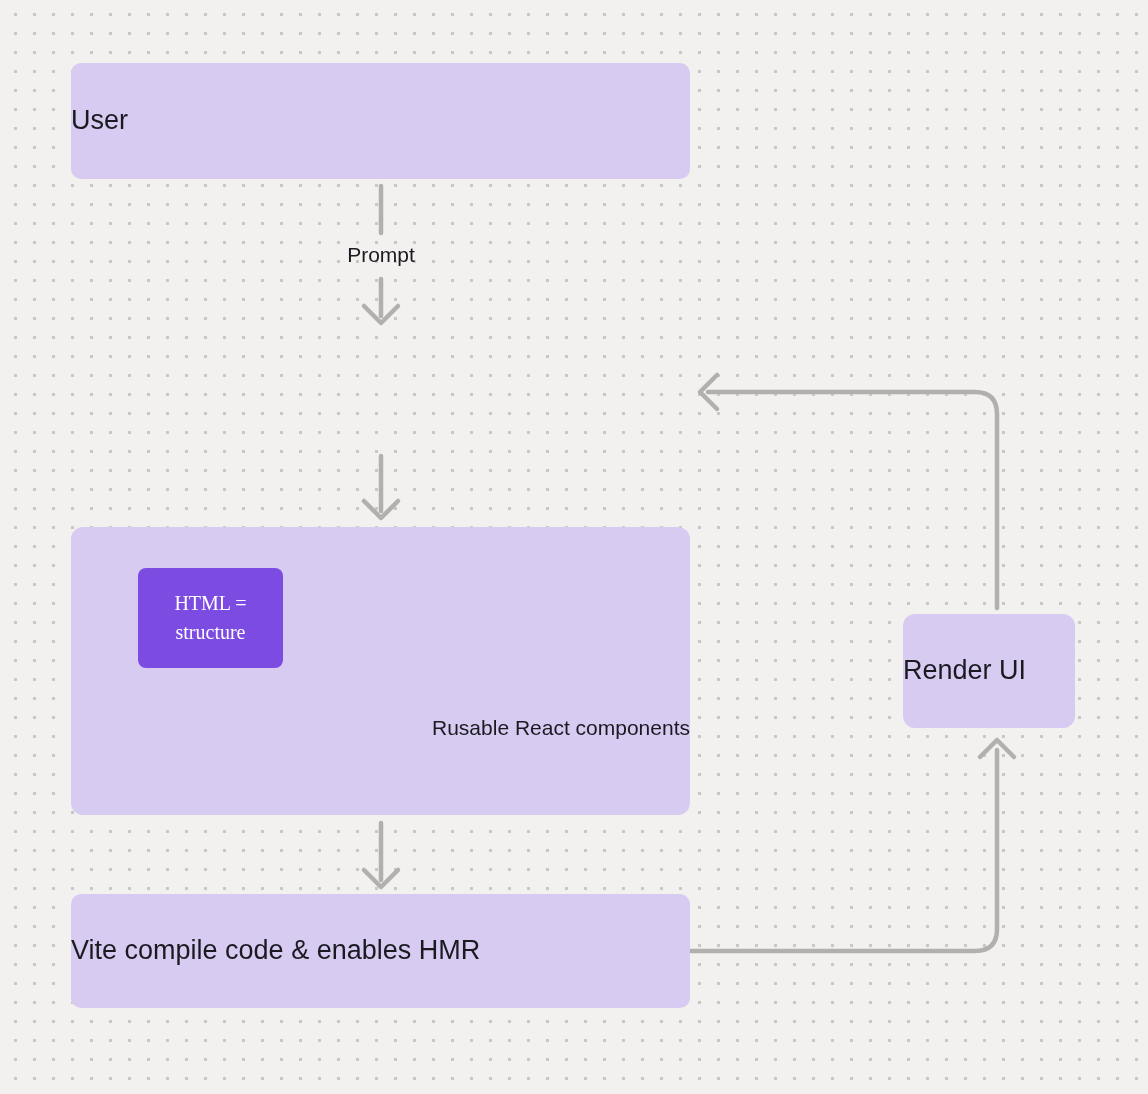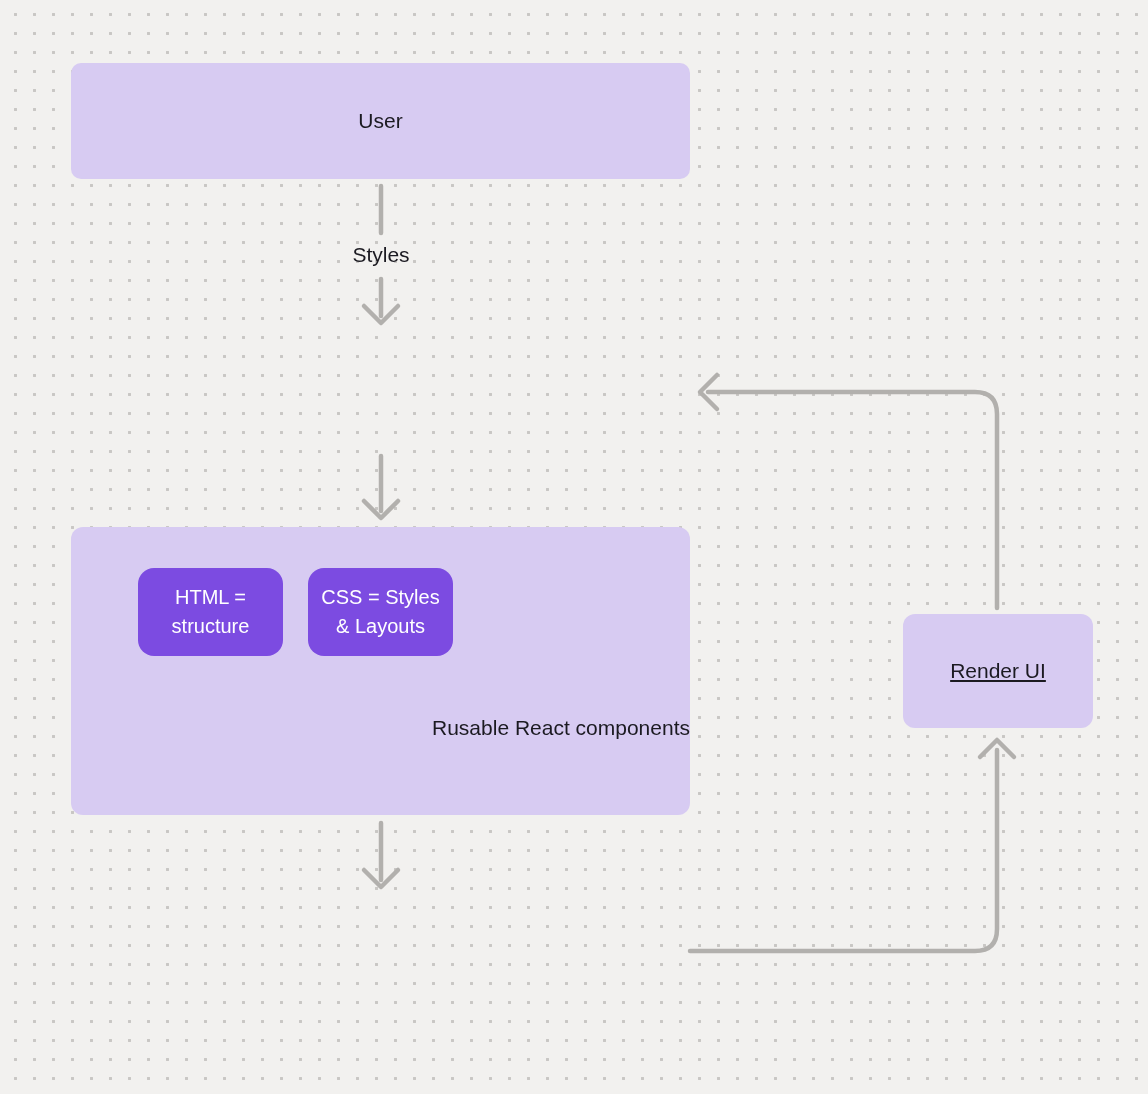--- a/index.html
+++ b/index.html
@@ -31,47 +31,48 @@
     fill:none;
     stroke:var(--arrow);
     stroke-width:4.5;
     stroke-linecap:round;
     stroke-linejoin:round;
   }
   .node{
     position:absolute;
     background:var(--node-fill);
     border-radius:10px;
-    display:flex;align-items:center;justify-content:center;
+    display:flex;align-items:center;justify-content:flex-start;
     color:var(--node-text);
-    font-size:21px;
+    font-size:27px;
     line-height:1.3;
     text-align:center;
   }
   .node-user{left:71px;top:63px;width:619px;height:116px;}
   .node-web-application{left:71px;top:334px;width:619px;height:114px;}
   .node-vite{left:71px;top:894px;width:619px;height:114px;}
-  .node-render-ui{left:903px;top:614px;width:190px;height:114px;border-radius:12px;text-decoration:underline;}
+  .node-render-ui{left:903px;top:614px;width:172px;height:114px;border-radius:12px;}
   .group{
     position:absolute;
     left:71px;top:527px;width:619px;height:288px;
     background:var(--node-fill);
     border-radius:12px;
   }
   .chip{
     position:absolute;
-    top:41px;width:145px;height:88px;
+    top:41px;width:145px;height:100px;
     background:var(--chip-fill);
-    border-radius:16px;
+    border-radius:8px;
     display:flex;align-items:center;justify-content:center;
     color:var(--chip-text);
     font-size:20px;
     line-height:29px;
     text-align:center;
     white-space:pre-line;
+    font-family:Liberation Serif, serif;
   }
   .chip-html{left:67px;}
   .chip-css{left:237px;}
   .chip-js{left:407px;}
   .group-caption{
     position:absolute;
     left:0;top:189px;width:100%;
     text-align:right;
     color:var(--node-text);
     font-size:21px;
@@ -105,33 +106,32 @@
     <path d="M980 757 L997 740 L1014 757"></path>
 
     <path d="M997 608 L997 414 Q997 392 975 392 L708 392"></path>
     <path d="M717 375 L700 392 L717 409"></path>
   </svg>
 
   <div class="node node-user">
     <span>User</span>
   </div>
 
-  <div class="prompt-label">Styles</div>
+  <div class="prompt-label">Prompt</div>
 
 
   <div class="group">
     <div class="chip chip-html">
       <span>HTML =
 structure</span>
     </div>
-    <div class="chip chip-css">
-      <span>CSS = Styles
-&amp; Layouts</span>
-    </div>
     <div class="group-caption">Rusable React components</div>
   </div>
 
+  <div class="node node-vite">
+    <span>Vite compile code &amp; enables HMR</span>
+  </div>
 
   <div class="node node-render-ui">
     <span>Render UI</span>
   </div>
 
 </div>
 
 </body></html>

